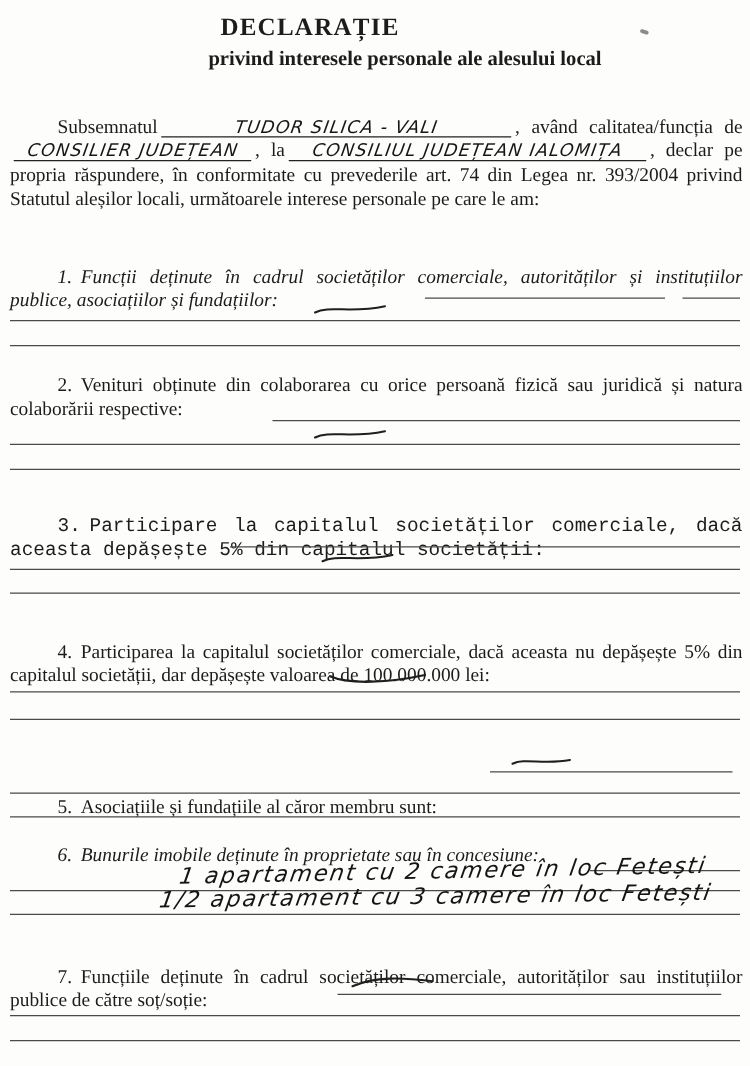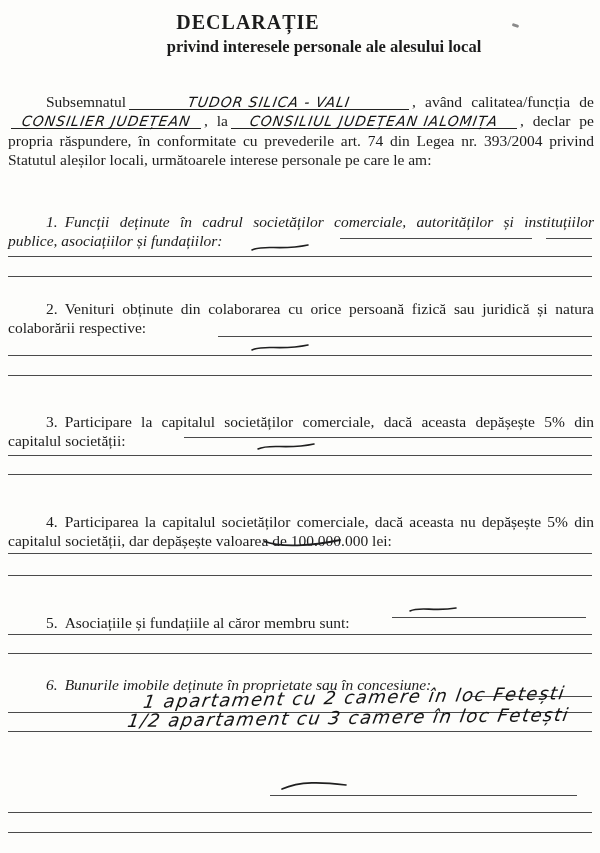--- a/index.html
+++ b/index.html
@@ -76,50 +76,51 @@
   <div class="rule rule-full" style="top:276px;"></div>
 
   <p class="para" style="top:283px;"><span class="sec-num">2.</span><span>Venituri obținute din colaborarea cu orice persoană fizică sau juridică și natura colaborării respective:</span></p>
   <div class="rule" style="left:218px; width:374px; top:336px;"></div>
   <svg class="dash-svg" style="left:250px; top:342px;" width="60" height="12" viewBox="0 0 60 12">
       <path d="M2 8 C14 2 30 9 58 3" stroke="#1f1f1f" stroke-width="1.6" fill="none" stroke-linecap="round"></path>
     </svg>
   <div class="rule rule-full" style="top:355px;"></div>
   <div class="rule rule-full" style="top:375px;"></div>
 
-  <p class="para" style="top:396px;"><span class="sec-num">3.</span><span>Participare la capitalul societăților comerciale, dacă aceasta depășește 5% din capitalul societății:</span></p>
+  <p class="para" style="top:396px;font-family:Liberation Mono, monospace;"><span class="sec-num">3.</span><span>Participare la capitalul societăților comerciale, dacă aceasta depășește 5% din capitalul societății:</span></p>
   <div class="rule" style="left:184px; width:408px; top:437px;"></div>
   <svg class="dash-svg" style="left:256px; top:441px;" width="60" height="12" viewBox="0 0 60 12">
       <path d="M2 8 C14 2 30 9 58 3" stroke="#1f1f1f" stroke-width="1.6" fill="none" stroke-linecap="round"></path>
     </svg>
   <div class="rule rule-full" style="top:455px;"></div>
   <div class="rule rule-full" style="top:474px;"></div>
 
   <p class="para" style="top:496px;"><span class="sec-num">4.</span><span>Participarea la capitalul societăților comerciale, dacă aceasta nu depășește 5% din capitalul societății, dar depășește valoarea de 100.000.000 lei:</span></p>
   <svg class="dash-svg" style="left:262px; top:536px;" width="80" height="14" viewBox="0 0 80 14">
       <path d="M2 5 C18 12 50 10 78 4" stroke="#1f1f1f" stroke-width="1.8" fill="none" stroke-linecap="round"></path>
     </svg>
   <div class="rule rule-full" style="top:553px;"></div>
   <div class="rule rule-full" style="top:575px;"></div>
 
-  <p class="para" style="top:597px;"><span class="sec-num">5.</span><span>Asociațiile și fundațiile al căror membru sunt:</span></p>
+  <p class="para" style="top:620px;"><span class="sec-num">5.</span><span>Asociațiile și fundațiile al căror membru sunt:</span></p>
   <div class="rule" style="left:392px; width:194px; top:617px;"></div>
   <svg class="dash-svg" style="left:408px; top:604px;" width="50" height="12" viewBox="0 0 50 12">
       <path d="M2 7 C12 2 26 8 48 4" stroke="#1f1f1f" stroke-width="1.6" fill="none" stroke-linecap="round"></path>
     </svg>
   <div class="rule rule-full" style="top:634px;"></div>
   <div class="rule rule-full" style="top:653px;"></div>
 
   <p class="para" style="top:659px;font-style:italic;"><span class="sec-num">6.</span><span>Bunurile imobile deținute în proprietate sau în concesiune:</span></p>
   <div class="rule" style="left:472px; width:120px; top:696px;"></div>
   <div class="hw-big" style="left:142px; top:691px;">1 apartament cu 2 camere în loc Fetești</div>
   <div class="rule rule-full" style="top:712px;"></div>
   <div class="hw-big" style="left:126px; top:710px; transform:skewX(-10deg) rotate(-0.8deg);">1/2 apartament cu 3 camere în loc Fetești</div>
   <div class="rule rule-full" style="top:731px;"></div>
 
+  <p class="para" style="top:756px;"><span class="sec-num">7.</span><span>Funcțiile deținute în cadrul societăților comerciale, autorităților sau instituțiilor publice de către soț/soție:</span></p>
   <div class="rule" style="left:270px; width:307px; top:795px;"></div>
   <svg class="dash-svg" style="left:280px; top:779px;" width="68" height="14" viewBox="0 0 68 14">
       <path d="M2 10 C20 2 42 3 66 6" stroke="#1f1f1f" stroke-width="1.7" fill="none" stroke-linecap="round"></path>
     </svg>
   <div class="rule rule-full" style="top:812px;"></div>
   <div class="rule rule-full" style="top:832px;"></div>
 
 </div>
 
 </body></html>

